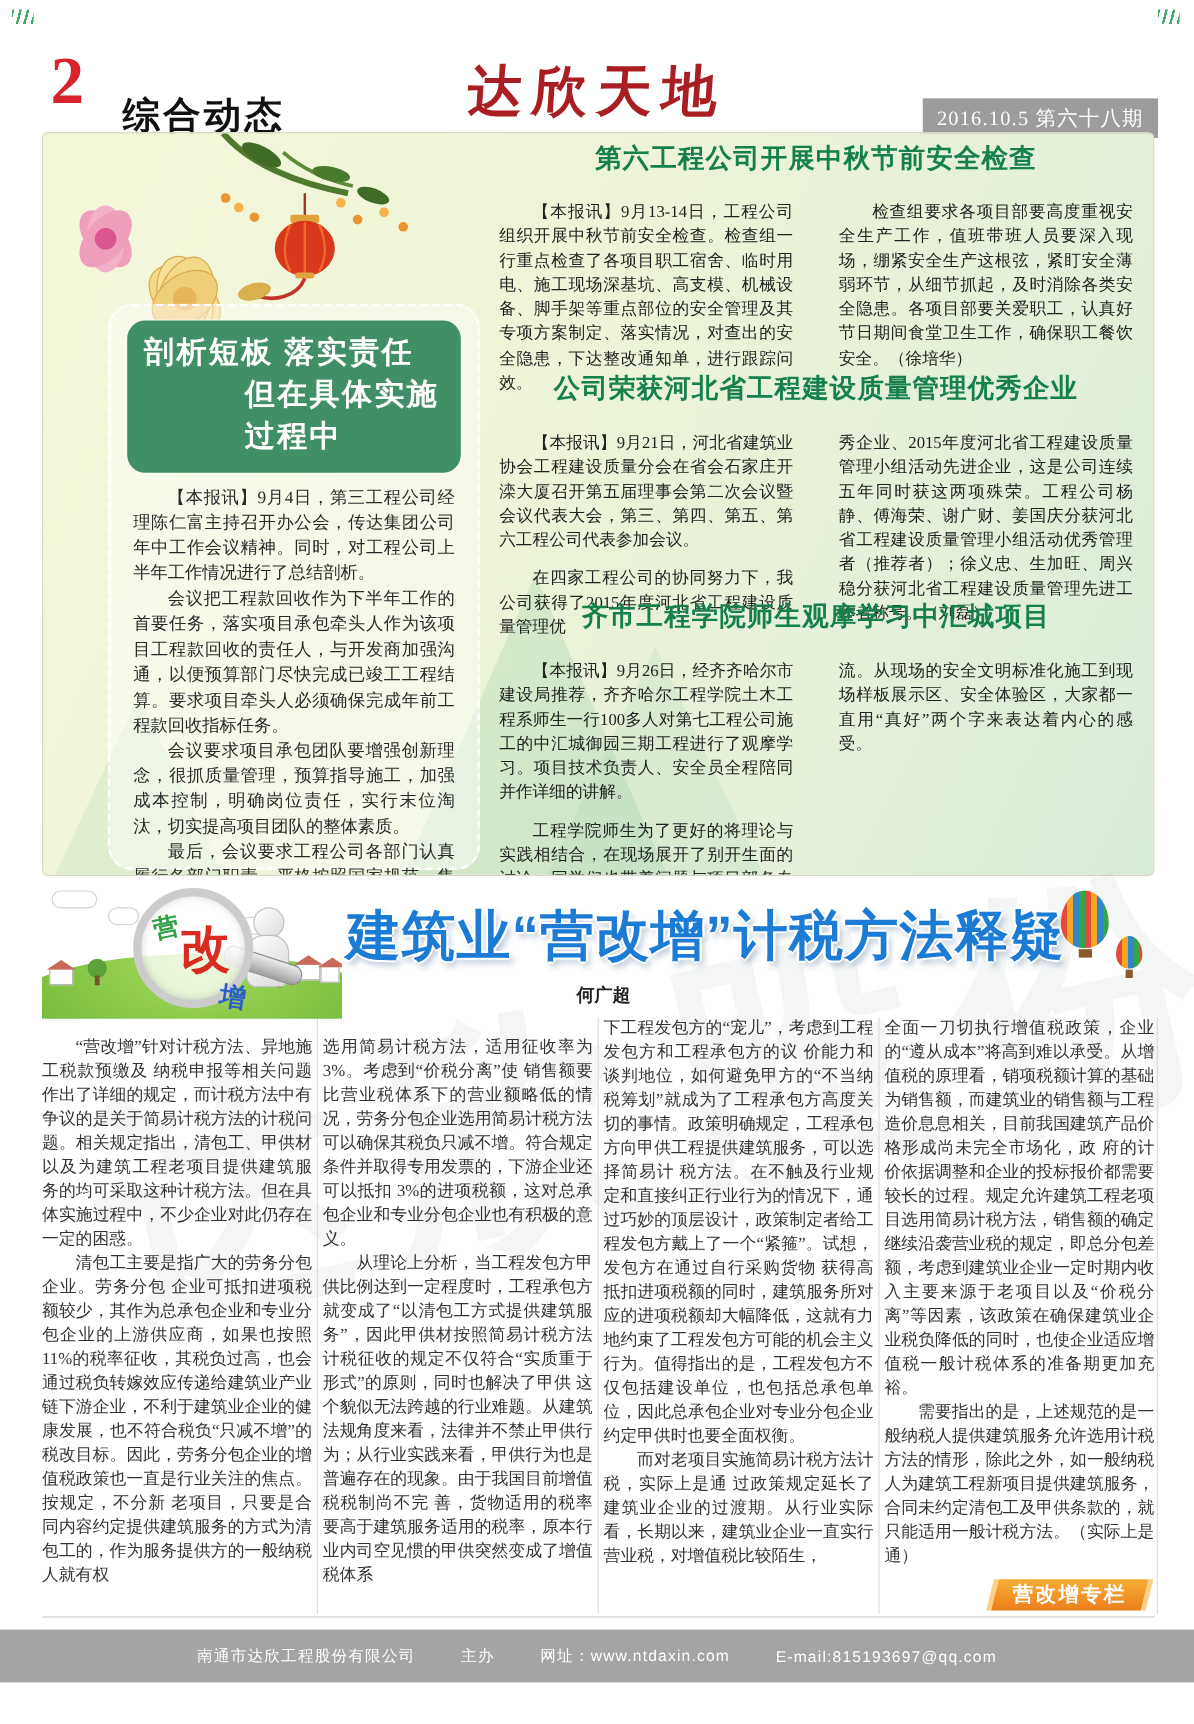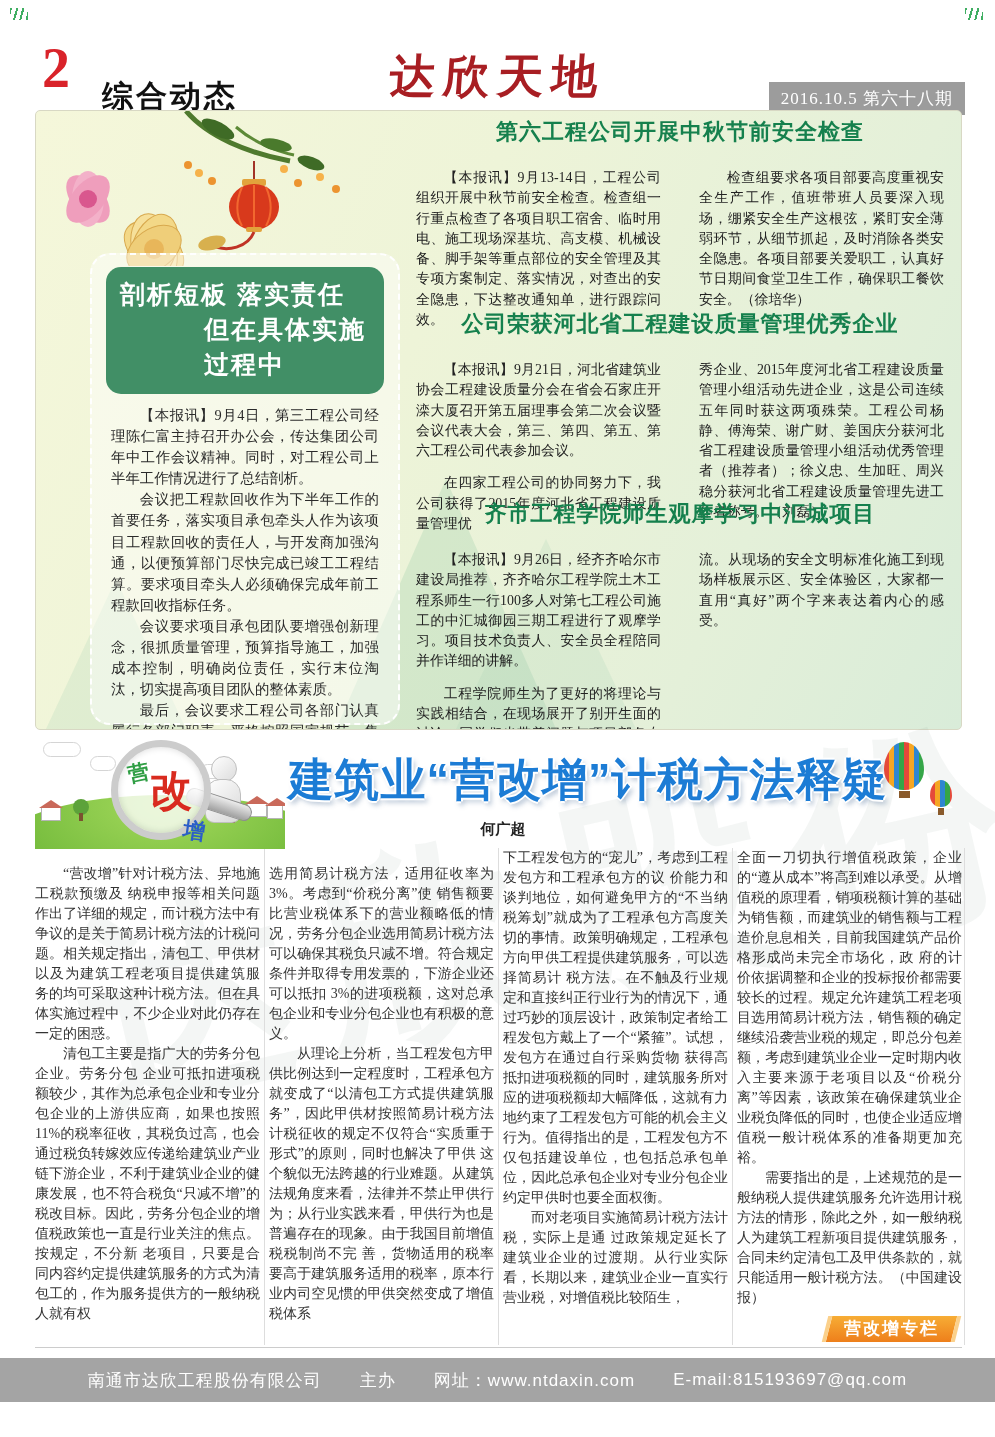--- a/index.html
+++ b/index.html
@@ -108,21 +108,21 @@
          background:linear-gradient(180deg,#f7ad35,#ee7f1b);
          border-left:4px solid #fbd08a;border-right:4px solid #fbd08a;
          color:#fff;font-weight:bold;font-size:17px;padding:3px 15px;
          font-family:"Liberation Sans","DejaVu Sans",sans-serif;}
   .badge>span{display:inline-block;transform:skewX(14deg);letter-spacing:2px;}
 
   .hrule{position:absolute;left:35px;top:1347px;width:927px;height:1px;background:#ccc;}
 
   .footer{position:absolute;left:0;top:1358px;width:995px;height:44px;background:#a4a4a4;
           display:flex;align-items:center;justify-content:center;gap:38px;
-          color:#fff;font-size:17px;letter-spacing:1px;
+          color:#fff;font-size:13px;letter-spacing:1px;
           font-family:"Liberation Sans","DejaVu Sans",sans-serif;}
 </style>
 </head>
 <body>
 
 <div class="page">
 
   <div class="mark tl"></div>
   <div class="mark tr"></div>
 
@@ -268,21 +268,21 @@
     <div class="bcol pad">
       <p class="noind">选用简易计税方法，适用征收率为3%。考虑到“价税分离”使 销售额要比营业税体系下的营业额略低的情况，劳务分包企业选用简易计税方法可以确保其税负只减不增。符合规定条件并取得专用发票的，下游企业还可以抵扣 3%的进项税额，这对总承包企业和专业分包企业也有积极的意义。</p>
       <p>从理论上分析，当工程发包方甲供比例达到一定程度时，工程承包方就变成了“以清包工方式提供建筑服务”，因此甲供材按照简易计税方法计税征收的规定不仅符合“实质重于形式”的原则，同时也解决了甲供 这个貌似无法跨越的行业难题。从建筑法规角度来看，法律并不禁止甲供行为；从行业实践来看，甲供行为也是普遍存在的现象。由于我国目前增值税税制尚不完 善，货物适用的税率要高于建筑服务适用的税率，原本行业内司空见惯的甲供突然变成了增值税体系</p>
     </div>
     <div class="bcol">
       <p class="noind">下工程发包方的“宠儿”，考虑到工程发包方和工程承包方的议 价能力和谈判地位，如何避免甲方的“不当纳税筹划”就成为了工程承包方高度关切的事情。政策明确规定，工程承包方向甲供工程提供建筑服务，可以选择简易计 税方法。在不触及行业规定和直接纠正行业行为的情况下，通过巧妙的顶层设计，政策制定者给工程发包方戴上了一个“紧箍”。试想，发包方在通过自行采购货物 获得高抵扣进项税额的同时，建筑服务所对应的进项税额却大幅降低，这就有力地约束了工程发包方可能的机会主义行为。值得指出的是，工程发包方不仅包括建设单位，也包括总承包单位，因此总承包企业对专业分包企业约定甲供时也要全面权衡。</p>
       <p>而对老项目实施简易计税方法计税，实际上是通 过政策规定延长了建筑业企业的过渡期。从行业实际看，长期以来，建筑业企业一直实行营业税，对增值税比较陌生，</p>
     </div>
     <div class="bcol">
       <p class="noind">全面一刀切执行增值税政策，企业的“遵从成本”将高到难以承受。从增值税的原理看，销项税额计算的基础为销售额，而建筑业的销售额与工程造价息息相关，目前我国建筑产品价格形成尚未完全市场化，政 府的计价依据调整和企业的投标报价都需要较长的过程。规定允许建筑工程老项目选用简易计税方法，销售额的确定继续沿袭营业税的规定，即总分包差额，考虑到建筑业企业一定时期内收入主要来源于老项目以及“价税分离”等因素，该政策在确保建筑业企业税负降低的同时，也使企业适应增值税一般计税体系的准备期更加充裕。</p>
-      <p>需要指出的是，上述规范的是一般纳税人提供建筑服务允许选用计税方法的情形，除此之外，如一般纳税人为建筑工程新项目提供建筑服务，合同未约定清包工及甲供条款的，就只能适用一般计税方法。（中国建设报）</p>
+      <p>需要指出的是，上述规范的是一般纳税人提供建筑服务允许选用计税方法的情形，除此之外，如一般纳税人为建筑工程新项目提供建筑服务，合同未约定清包工及甲供条款的，就只能适用一般计税方法。（实际上是通）</p>
       <div class="badge-wrap">
         <span class="badge"><span>营改增专栏</span></span>
       </div>
     </div>
   </div>
 
   <div class="hrule"></div>
 
   <div class="footer">
     <span>南通市达欣工程股份有限公司</span>

